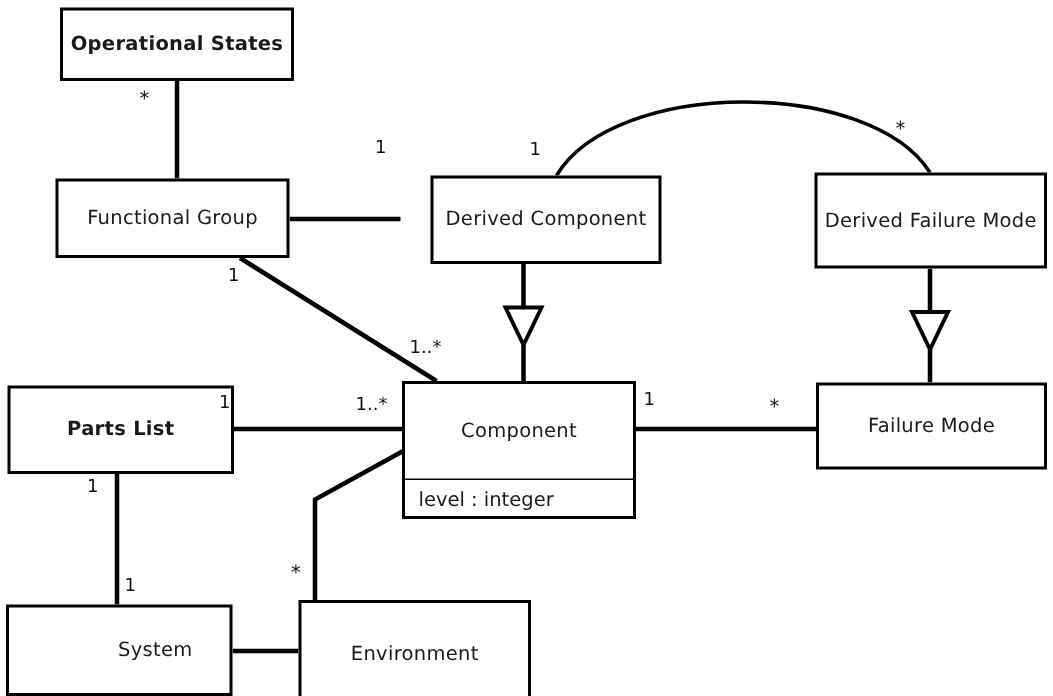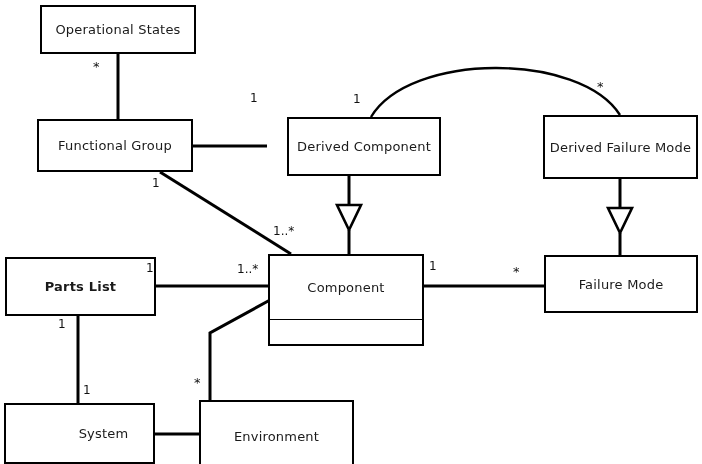--- a/index.html
+++ b/index.html
@@ -91,37 +91,38 @@
         <path d="M 349,176 L 349,205" stroke="#000000" stroke-width="3"></path>
         <path d="M 349,230 L 349,254" stroke="#000000" stroke-width="3"></path>
         <polygon points="349,230 337,205 361,205" fill="#ffffff" stroke="#000000" stroke-width="2.6" stroke-linejoin="miter"></polygon>
         <path d="M 620,179 L 620,208" stroke="#000000" stroke-width="3"></path>
         <path d="M 620,233 L 620,255" stroke="#000000" stroke-width="3"></path>
         <polygon points="620,233 608,208 632,208" fill="#ffffff" stroke="#000000" stroke-width="2.6" stroke-linejoin="miter"></polygon>
       </g>
   </svg>
 
   <div id="class-layer">
-      <div class="uml-class" style="left: 40px; top: 5px; width: 156px; height: 49px; border-color: rgb(0, 0, 0);">
+      <div class="uml-class" style="left: 40px; top: 5px; width: 156px; height: 49px; border-color: rgb(0, 0, 0); font-weight: bold;">
         <div class="uml-name-compartment" style="color: rgb(26, 26, 26);">Operational States</div>
       </div>
       <div class="uml-class" style="left: 37px; top: 119px; width: 156px; height: 53px; border-color: rgb(0, 0, 0);">
         <div class="uml-name-compartment" style="color: rgb(26, 26, 26);">Functional Group</div>
       </div>
       <div class="uml-class" style="left: 267px; top: 117px; width: 154px; height: 59px; border-color: rgb(0, 0, 0); margin-left: 20px;">
         <div class="uml-name-compartment" style="color: rgb(26, 26, 26);">Derived Component</div>
       </div>
       <div class="uml-class" style="left: 543px; top: 115px; width: 155px; height: 64px; border-color: rgb(0, 0, 0);">
         <div class="uml-name-compartment" style="color: rgb(26, 26, 26);">Derived Failure Mode</div>
       </div>
       <div class="uml-class" style="left: 5px; top: 257px; width: 151px; height: 59px; border-color: rgb(0, 0, 0);">
         <div class="uml-name-compartment" style="color: rgb(26, 26, 26); font-weight: bold;">Parts List</div>
       </div>
       <div class="uml-class has-attrs" style="left: 268px; top: 254px; width: 156px; height: 92px; border-color: rgb(0, 0, 0);">
         <div class="uml-name-compartment" style="color: rgb(26, 26, 26); height: 64px; border-bottom-color: rgb(0, 0, 0);">Component</div>
+        <div class="uml-attr-compartment" style="color: rgb(26, 26, 26); height: 26px;">level : integer</div>
       </div>
       <div class="uml-class" style="left: 544px; top: 255px; width: 154px; height: 58px; border-color: rgb(0, 0, 0);">
         <div class="uml-name-compartment" style="color: rgb(26, 26, 26);">Failure Mode</div>
       </div>
       <div class="uml-class" style="left: 4px; top: 403px; width: 151px; height: 61px; border-color: rgb(0, 0, 0); padding-left: 48px;">
         <div class="uml-name-compartment" style="color: rgb(26, 26, 26);">System</div>
       </div>
       <div class="uml-class" style="left: 199px; top: 400px; width: 155px; height: 72px; border-color: rgb(0, 0, 0);">
         <div class="uml-name-compartment" style="color: rgb(26, 26, 26);">Environment</div>
       </div>

